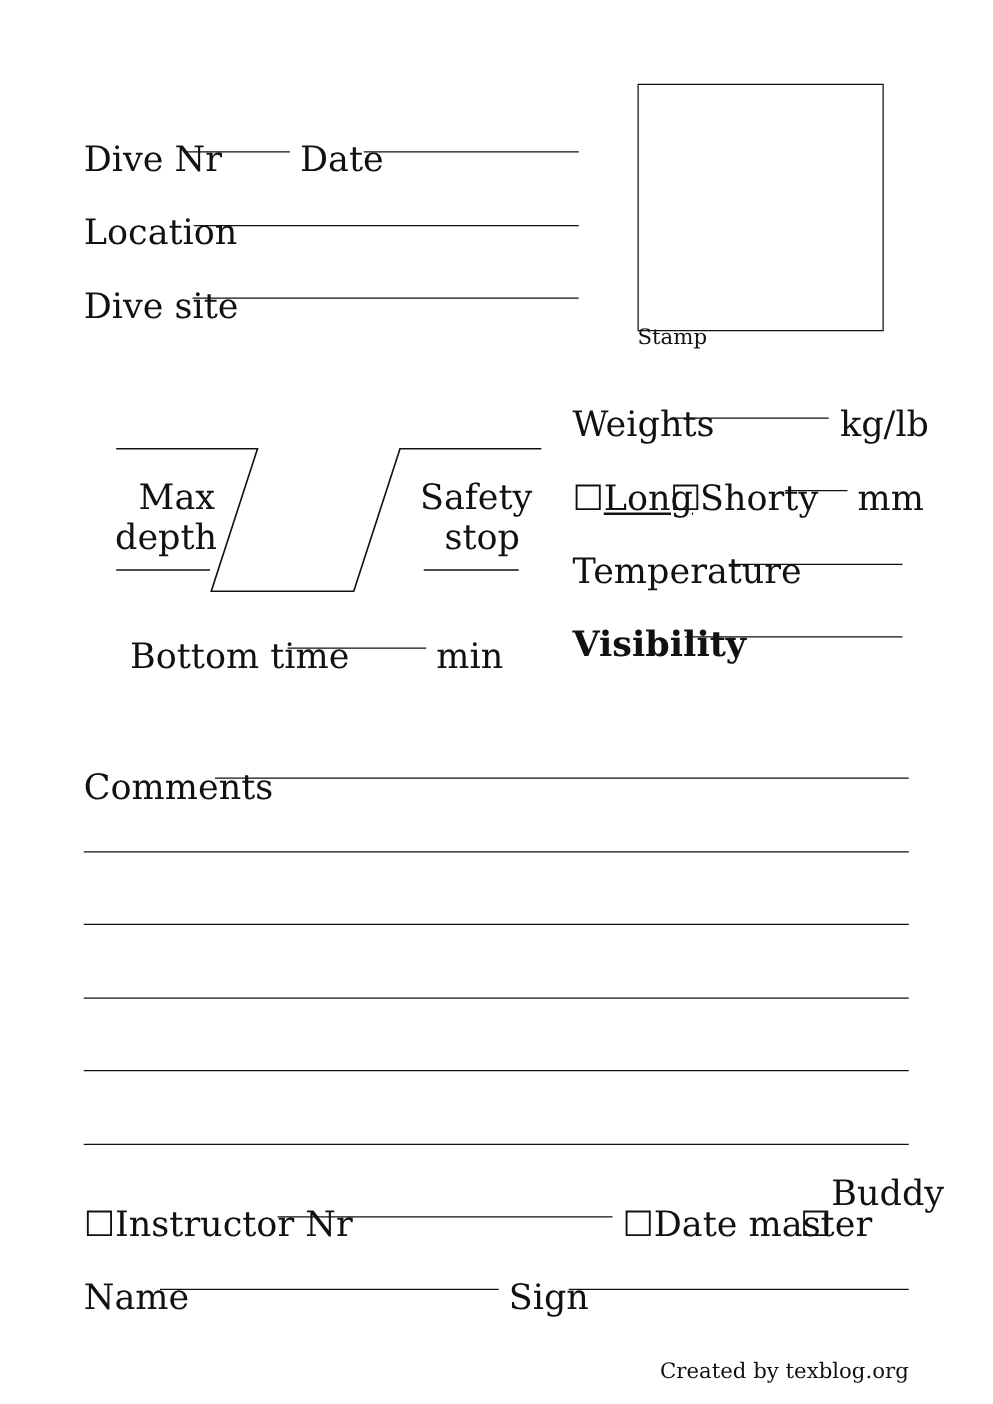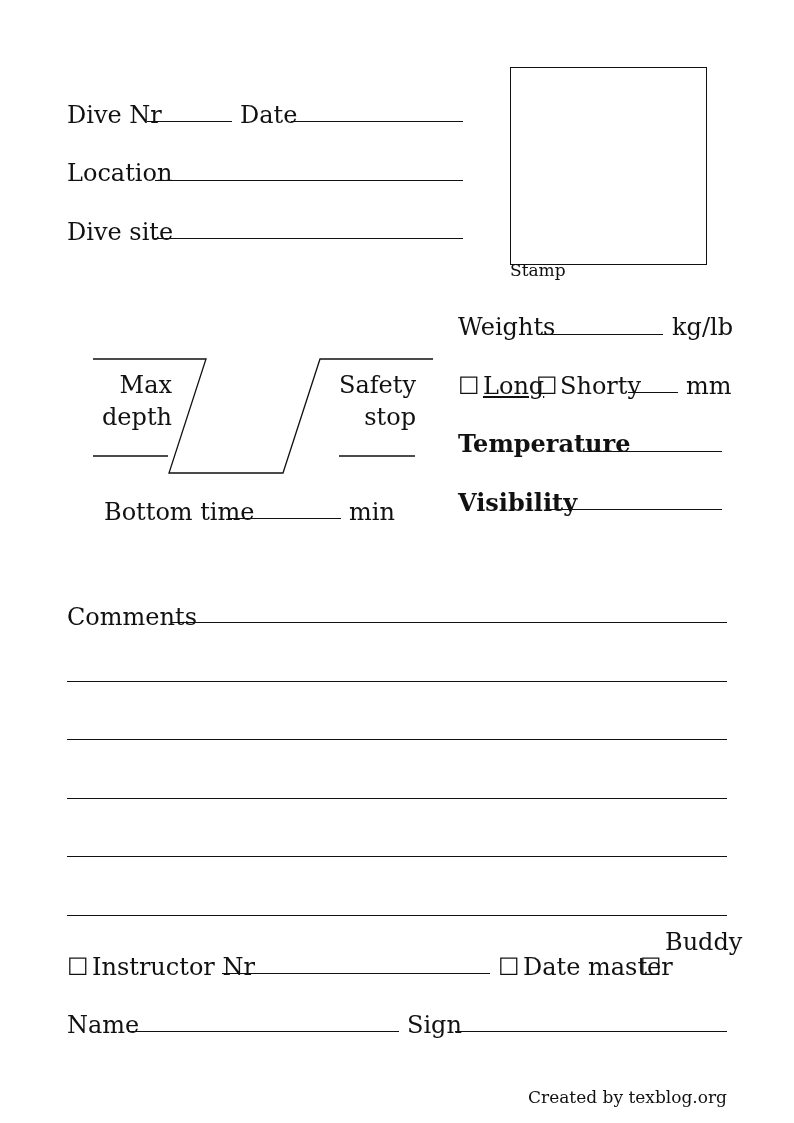--- a/index.html
+++ b/index.html
@@ -1,19 +1,19 @@
 <!DOCTYPE html>
 <html><head>
 <meta charset="utf-8">
 <style>
   html, body { margin:0; padding:0; background:#fff; }
   body { width:794px; height:1123px; position:relative; overflow:hidden;
          font-family:"DejaVu Serif", serif; color:#111; }
   .abs { position:absolute; }
-  .lbl { position:absolute; font-size:24px; line-height:20px; white-space:nowrap; }
+  .lbl { position:absolute; font-size:28px; line-height:20px; white-space:nowrap;margin-top:13px; }
   .line { position:absolute; height:0; border-top:1.3px solid #111; }
   .stamp { position:absolute; left:510px; top:67px; width:197px; height:198px; border:1.3px solid #111; box-sizing:border-box; }
   .small { position:absolute; font-size:17px; line-height:11px; white-space:nowrap; }
   .center { text-align:right; }
 </style>
 </head>
 <body>
 
 <span class="lbl" style="left:67px;top:105px;">Dive Nr</span>
 <div class="line" style="left:147px;top:121px;width:85px;"></div>
@@ -49,21 +49,21 @@
 <div class="line" style="left:538px;top:334px;width:125px;"></div>
 <span class="lbl" style="left:672px;top:317px;">kg/lb</span>
 
 <span class="lbl" style="left:458px;top:376px;">☐</span>
 <span class="lbl" style="left:483px;top:376px;text-decoration:underline;">Long</span>
 <span class="lbl" style="left:536px;top:376px;">☐</span>
 <span class="lbl" style="left:560px;top:376px;">Shorty</span>
 <div class="line" style="left:628px;top:392px;width:50px;"></div>
 <span class="lbl" style="left:686px;top:376px;">mm</span>
 
-<span class="lbl" style="left:458px;top:434px;font-weight:bold;">Temperature</span>
+<span class="lbl" style="left:458px;top:434px;">Temperature</span>
 <div class="line" style="left:583px;top:451px;width:139px;"></div>
 
 <span class="lbl" style="left:458px;top:493px;font-weight:bold;">Visibility</span>
 <div class="line" style="left:548px;top:509px;width:174px;"></div>
 
 <span class="lbl" style="left:67px;top:607px;text-align:center;">Comments</span>
 <div class="line" style="left:172px;top:622px;width:555px;"></div>
 <div class="line" style="left:67px;top:681px;width:660px;"></div>
 <div class="line" style="left:67px;top:739px;width:660px;"></div>
 <div class="line" style="left:67px;top:798px;width:660px;"></div>

